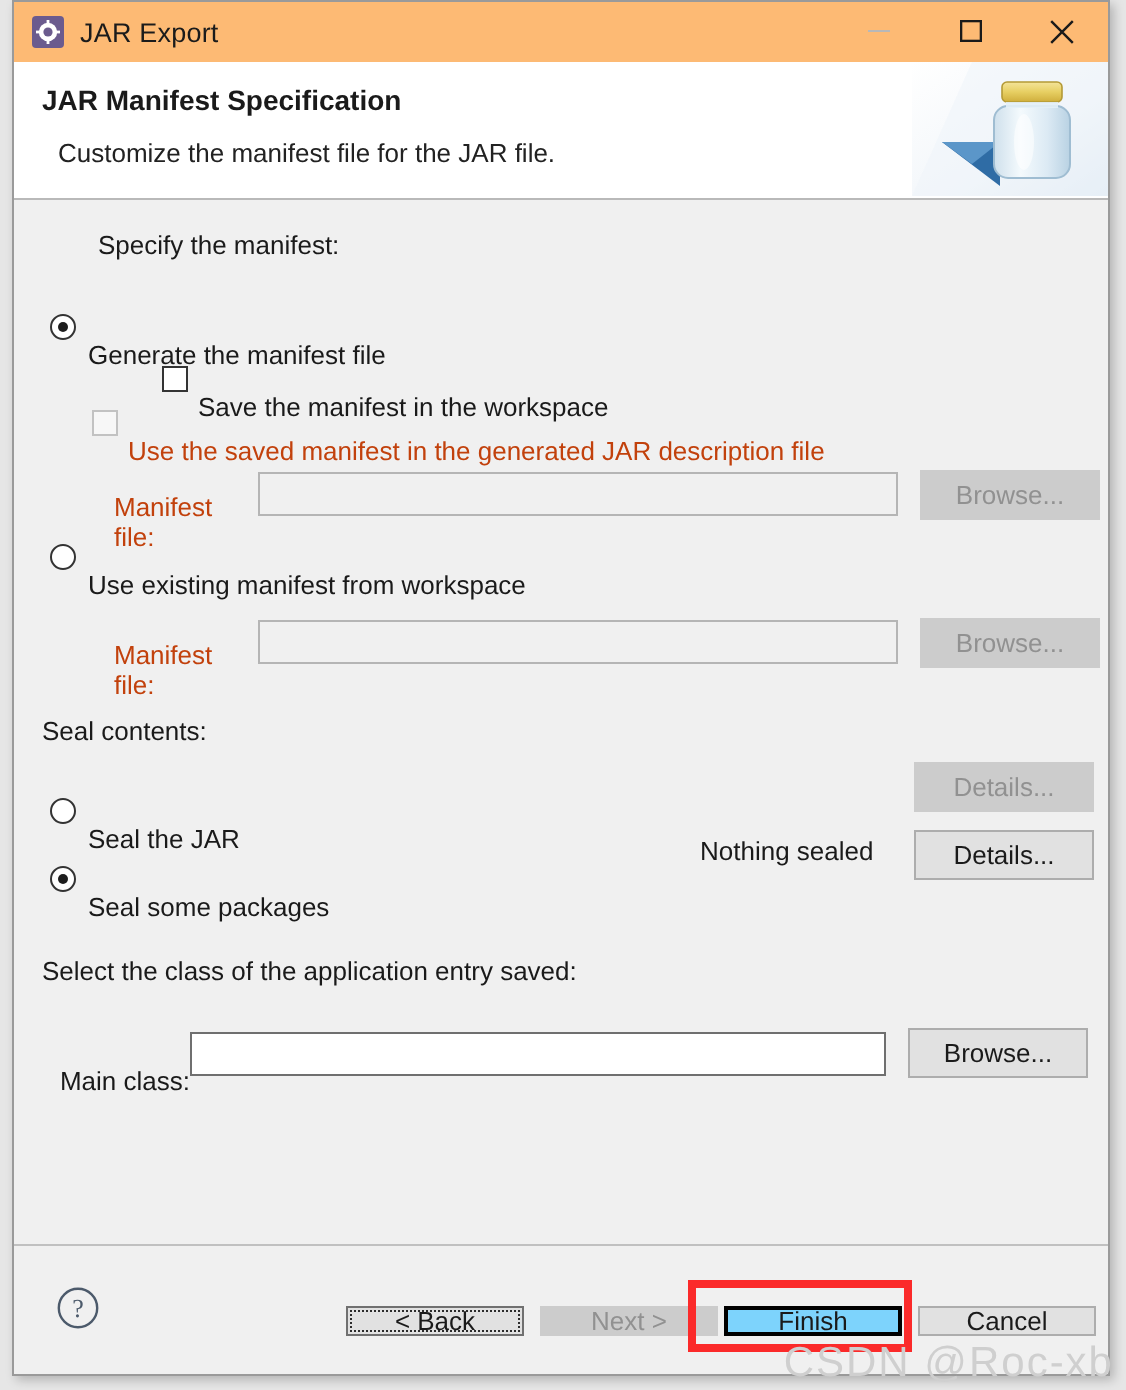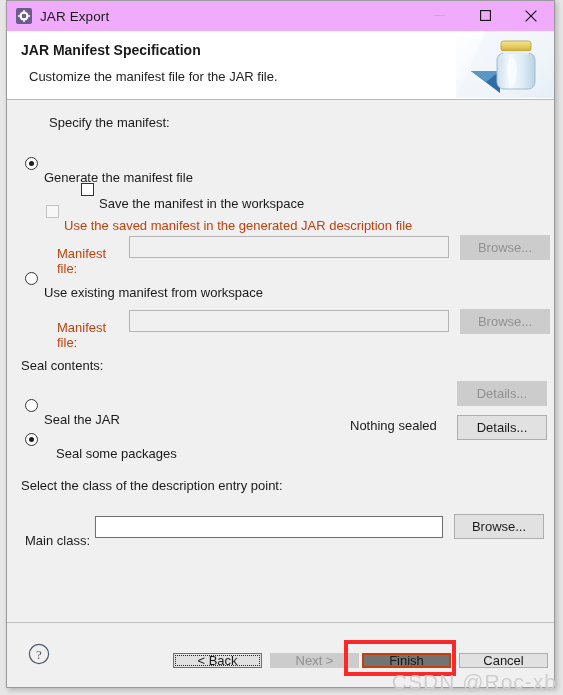--- a/index.html
+++ b/index.html
@@ -36,21 +36,21 @@
     box-sizing: border-box;
     display: flex;
     flex-direction: column;
     box-shadow: 2px 2px 5px rgba(0,0,0,0.22);
   }
 
   
   #titlebar {
     height: 30px;
     min-height: 30px;
-    background: #f0abfc;
+    background: #fdba74;
     display: flex;
     align-items: center;
     position: relative;
   }
   #app-icon {
     width: 16px;
     height: 16px;
     margin-left: 9px;
     margin-right: 8px;
     background: #6b5b8e;
@@ -204,22 +204,22 @@
     background: #cccccc;
     border-color: #cccccc;
     color: #919191;
   }
   .btn.focus-dotted {
     border: 1px solid #707070;
     outline: 1px dotted #2b2b2b;
     outline-offset: -3px;
   }
   .btn.focus-blue {
-    border: 2px solid #c2410c;
-    background: #737373;
+    border: 2px solid #000000;
+    background: #7dd3fc;
   }
 
   
   #buttonbar {
     height: 64px;
     min-height: 64px;
     background: #f0f0f0;
     border-top: 1px solid #c0c0c0;
     position: relative;
   }
@@ -370,31 +370,31 @@
     </div>
 
     <div class="sect-label" style="left:14px; top:258px;">Seal contents:</div>
 
     <div class="row" style="left:18px; top:284px;">
       <span class="radio"></span>
       <span class="ctl-label">Seal the JAR</span>
     </div>
     <span class="btn disabled" style="position:absolute; left:450px; top:281px; width:90px;">Details...</span>
 
-    <div class="row" style="left:18px; top:318px;gap:12px;">
+    <div class="row" style="left:18px; top:318px;">
       <span class="radio checked"></span>
       <span class="ctl-label">Seal some packages</span>
     </div>
     <div class="sect-label" style="left:343px; top:318px;">Nothing sealed</div>
     <span class="btn" style="position:absolute; left:450px; top:315px; width:90px;">Details...</span>
 
-    <div class="sect-label" style="left:14px; top:378px;">Select the class of the description entry point:</div>
+    <div class="sect-label" style="left:14px; top:378px;">Select the class of the application entry saved:</div>
 
     <div class="row" style="left:18px; top:405px;">
-      <span class="ctl-label" style="width:70px;">Main class:</span>
+      <span class="ctl-label" style="width:70px;text-align:right;">Main class:</span>
       <span class="textfield enabled" style="width:348px;"></span>
       <span class="btn" style="width:90px; margin-left:11px;">Browse...</span>
     </div>
 
   </div>
 
   <div id="buttonbar">
     <div id="help-icon">
       <svg width="22" height="22" viewBox="0 0 22 22">
         <circle cx="11" cy="11" r="9.6" fill="none" stroke="#4c5a6b" stroke-width="1.2"></circle>

